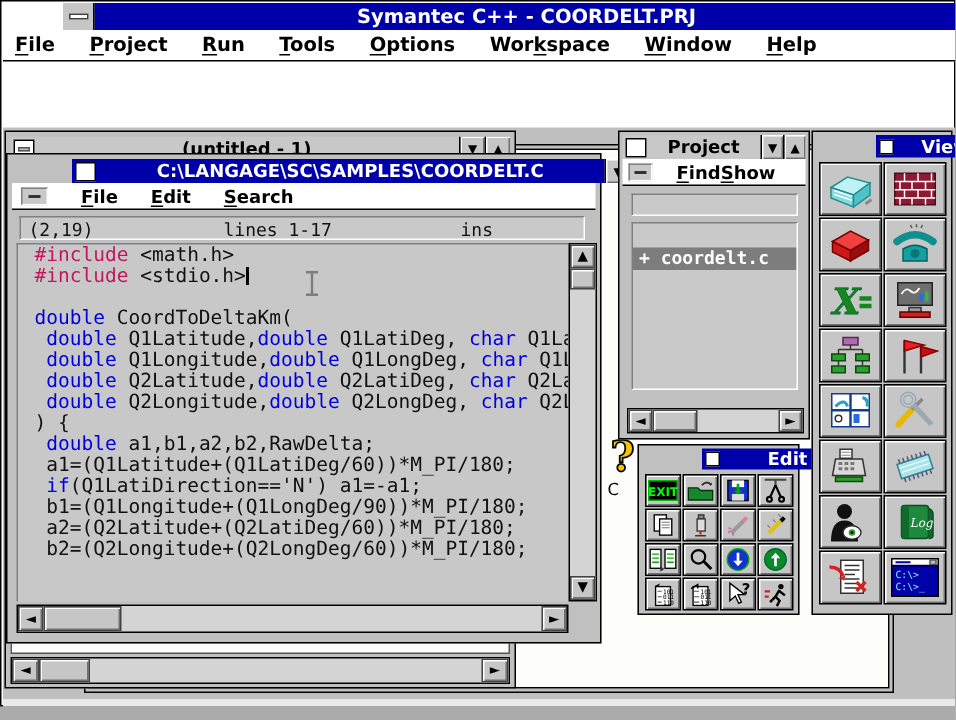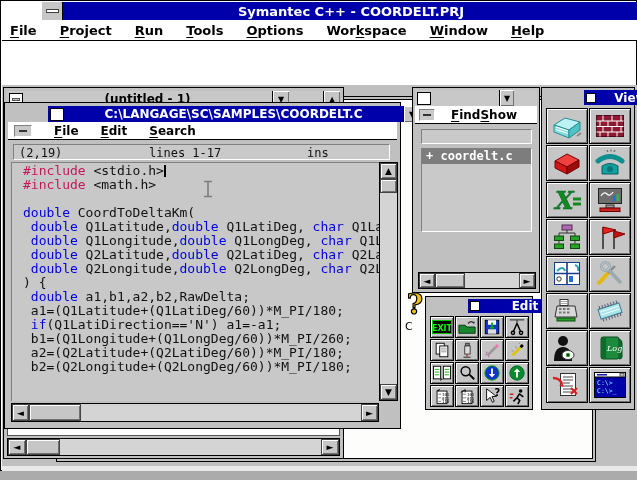--- a/index.html
+++ b/index.html
@@ -6,21 +6,21 @@
   *{box-sizing:border-box;}
   .screen{position:relative;width:637px;height:480px;background:#ababab;overflow:hidden;
           font-family:"DejaVu Sans","Liberation Sans",sans-serif;cursor:default;}
   .abs{position:absolute;}
   
   .frame{border:1px solid #000;background:#c0c0c0;}
   .sunken{background:#c9c9c9;border-top:1px solid #808080;border-left:1px solid #808080;
           border-bottom:1px solid #fff;border-right:1px solid #fff;}
   .caption{display:flex;align-items:center;font-weight:bold;color:#fff;overflow:hidden;}
   .caption.active{background:#0000aa;margin-left:40px;}
-  .caption.inactive{background:#c8c8c8;color:#000;gap:34px;}
+  .caption.inactive{background:#c8c8c8;color:#000;}
   .cap-title{flex:1;text-align:center;font-size:12px;white-space:nowrap;overflow:hidden;}
   .sysbox{width:14px;height:13px;background:#fff;border:1px solid #000;margin-left:2px;
           display:flex;align-items:center;justify-content:center;flex:0 0 auto;}
   .sysbox .dash{width:8px;height:3px;background:#c0c0c0;border:1px solid #555;}
   .capbtn{width:17px;height:100%;background:#c6c6c6;border-left:1px solid #000;
           display:flex;align-items:center;justify-content:center;font-size:8px;color:#000;flex:0 0 auto;
           box-shadow:inset 1px 1px 0 #fff,inset -1px -1px 0 #707070;}
   .menu-row{display:flex;align-items:center;background:#fff;font-weight:bold;color:#000;}
   .menu-item{white-space:nowrap;}
   u{text-decoration-thickness:1px;text-underline-offset:2px;}
@@ -130,33 +130,33 @@
             </span>
         </div>
 
         <div class="abs sunken" style="left:8px;top:41px;width:377px;height:16px;font-family:'DejaVu Sans Mono','Liberation Mono',monospace;font-size:12px;color:#111;">
           <span class="abs" style="left:5px;top:1px;">(2,19)</span>
           <span class="abs" style="left:135px;top:1px;">lines 1-17</span>
           <span class="abs" style="left:293px;top:1px;">ins</span>
         </div>
 
         <div class="abs" id="code-area" style="left:6px;top:59px;width:368px;height:239px;background:#c8c8c8;border-top:1px solid #808080;border-left:1px solid #808080;overflow:hidden;padding:1px 0 0 11px;">
+            <div class="code-line"><span class="tk-p">#include</span><span class="tk-n"> &lt;math.h&gt;</span></div>
             <div class="code-line"><span class="tk-p">#include</span><span class="tk-n"> &lt;stdio.h&gt;</span><span class="caret"></span></div>
-            <div class="code-line"><span class="tk-p">#include</span><span class="tk-n"> &lt;math.h&gt;</span></div>
             <div class="code-line">&nbsp;</div>
             <div class="code-line"><span class="tk-k">double</span><span class="tk-n"> CoordToDeltaKm(</span></div>
             <div class="code-line"><span class="tk-n"> </span><span class="tk-k">double</span><span class="tk-n"> Q1Latitude,</span><span class="tk-k">double</span><span class="tk-n"> Q1LatiDeg, </span><span class="tk-k">char</span><span class="tk-n"> Q1LatiDirection,</span></div>
             <div class="code-line"><span class="tk-n"> </span><span class="tk-k">double</span><span class="tk-n"> Q1Longitude,</span><span class="tk-k">double</span><span class="tk-n"> Q1LongDeg, </span><span class="tk-k">char</span><span class="tk-n"> Q1LongDirection,</span></div>
             <div class="code-line"><span class="tk-n"> </span><span class="tk-k">double</span><span class="tk-n"> Q2Latitude,</span><span class="tk-k">double</span><span class="tk-n"> Q2LatiDeg, </span><span class="tk-k">char</span><span class="tk-n"> Q2LatiDirection,</span></div>
             <div class="code-line"><span class="tk-n"> </span><span class="tk-k">double</span><span class="tk-n"> Q2Longitude,</span><span class="tk-k">double</span><span class="tk-n"> Q2LongDeg, </span><span class="tk-k">char</span><span class="tk-n"> Q2LongDirection,</span></div>
             <div class="code-line"><span class="tk-n">) {</span></div>
             <div class="code-line"><span class="tk-n"> </span><span class="tk-k">double</span><span class="tk-n"> a1,b1,a2,b2,RawDelta;</span></div>
             <div class="code-line"><span class="tk-n"> a1=(Q1Latitude+(Q1LatiDeg/60))*M_PI/180;</span></div>
             <div class="code-line"><span class="tk-n"> </span><span class="tk-k">if</span><span class="tk-n">(Q1LatiDirection=='N') a1=-a1;</span></div>
-            <div class="code-line"><span class="tk-n"> b1=(Q1Longitude+(Q1LongDeg/60))*M_PI/260;</span></div>
+            <div class="code-line"><span class="tk-n"> b1=(Q1Longitude+(Q1LongDeg/90))*M_PI/180;</span></div>
             <div class="code-line"><span class="tk-n"> a2=(Q2Latitude+(Q2LatiDeg/60))*M_PI/180;</span></div>
             <div class="code-line"><span class="tk-n"> b2=(Q2Longitude+(Q2LongDeg/60))*M_PI/180;</span></div>
           </div>
 
         <div class="abs sb sb-v" style="left:374px;top:59px;width:19px;height:239px;">
           <div class="sb-btn" style="height:16px;">
               <span>▲</span>
             </div>
           <div class="sb-thumb" style="height:14px;"></div>
           <div style="flex:1;"></div>
@@ -198,21 +198,21 @@
         <div class="abs menu-row" style="left:2px;top:18px;width:122px;height:18px;font-size:12px;gap:16px;padding-left:4px;border-bottom:1px solid #000;white-space:nowrap;">
           <span class="sunken" style="display:inline-flex;width:16px;height:12px;align-items:center;justify-content:center;flex:0 0 auto;">
             <span style="width:8px;height:2px;background:#333;"></span>
           </span>
           <span id="project-menu" style="display:inline-flex;">
               <span class="menu-item"><u>F</u>ind</span>
               <span class="menu-item"><u>S</u>how</span>
             </span>
         </div>
         <div class="abs sunken" style="left:8px;top:41px;width:111px;height:15px;font-size:11px;"></div>
-        <div class="abs sunken" id="project-list" style="left:8px;top:60px;width:111px;height:84px;overflow:hidden;padding-top:0;">
+        <div class="abs sunken" id="project-list" style="left:8px;top:60px;width:111px;height:112px;overflow:hidden;padding-top:16px;">
             <div style="height: 15px; font-family: &quot;DejaVu Sans Mono&quot;, &quot;Liberation Mono&quot;, monospace; font-size: 12px; font-weight: bold; white-space: nowrap; overflow: hidden; padding-left: 4px; background: rgb(125, 125, 125); color: rgb(255, 255, 255);">+ coordelt.c</div>
           </div>
         <div class="abs sb sb-h" style="left:5px;top:184px;width:118px;height:17px;">
           <div class="sb-btn" style="width:16px;">
               <span>◄</span>
             </div>
           <div class="sb-thumb" style="width:30px;"></div>
           <div style="flex:1;"></div>
           <div class="sb-btn" style="width:16px;">
               <span>►</span>

